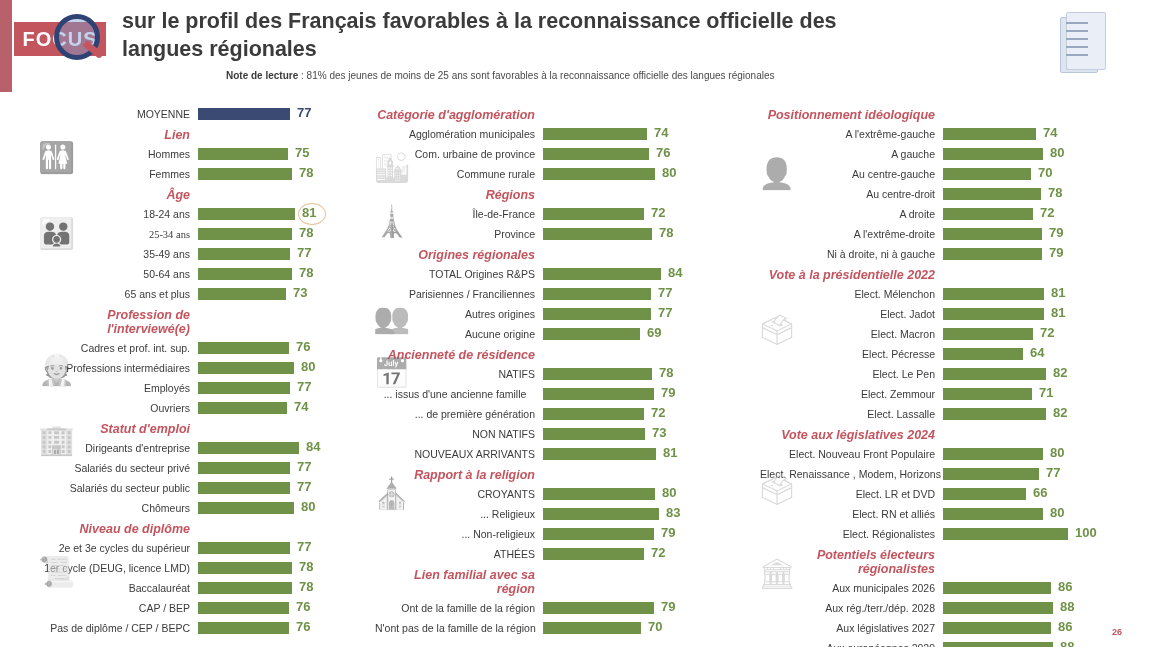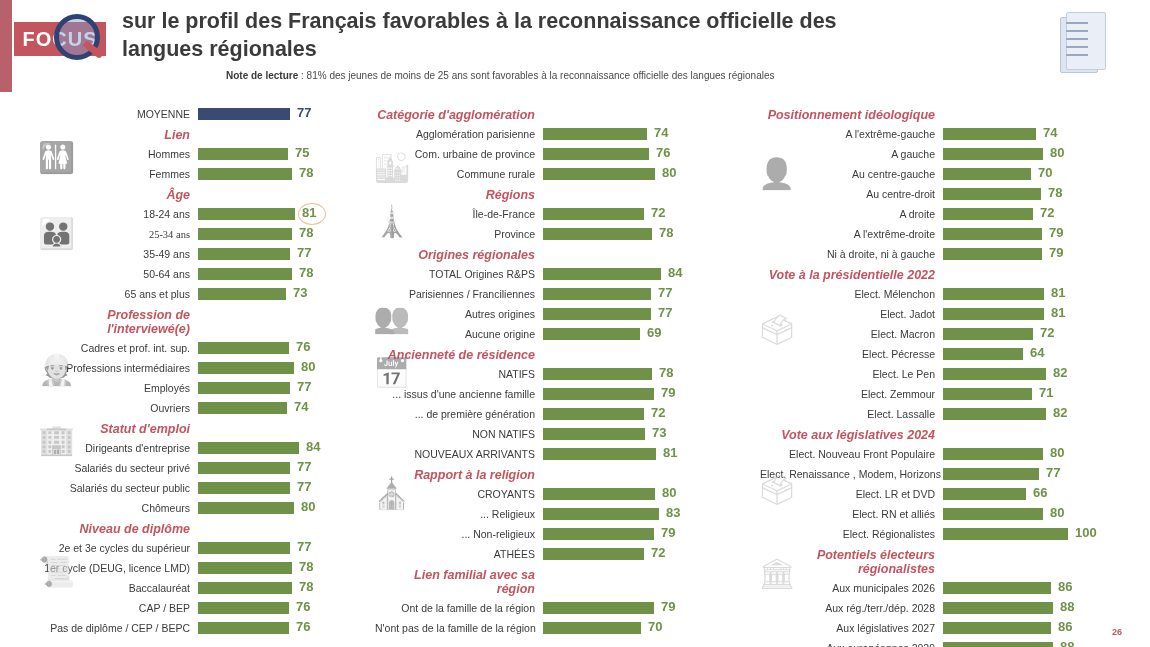--- a/index.html
+++ b/index.html
@@ -271,21 +271,21 @@
     <div class="icon" style="position: absolute; left: -2px; top: 36px; font-size: 30px; color: rgb(185, 188, 192); filter: grayscale(1) opacity(0.55);">🚻</div>
     <div class="icon" style="position: absolute; left: -2px; top: 112px; font-size: 30px; color: rgb(185, 188, 192); filter: grayscale(1) opacity(0.55);">👪</div>
     <div class="icon" style="position: absolute; left: -2px; top: 248px; font-size: 30px; color: rgb(185, 188, 192); filter: grayscale(1) opacity(0.55);">👷</div>
     <div class="icon" style="position: absolute; left: -2px; top: 318px; font-size: 30px; color: rgb(185, 188, 192); filter: grayscale(1) opacity(0.55);">🏢</div>
     <div class="icon" style="position: absolute; left: -2px; top: 450px; font-size: 30px; color: rgb(185, 188, 192); filter: grayscale(1) opacity(0.55);">📜</div>
   </div>
 <div class="col" id="col2">
     <div class="group">
       <div class="grp-title" style="width: 160px;">Catégorie d'agglomération</div>
       <div class="row">
-        <div class="lbl" style="width: 160px;">Agglomération parisienne</div>
+        <div class="lbl" style="width: 160px;">Agglomération municipales</div>
         <div class="bar-wrap">
           <div class="bar" style="width: 104px;"></div>
           <div class="val" style="left: 111px;">74</div>
         </div>
       </div>
       <div class="row">
         <div class="lbl" style="width: 160px;">Com. urbaine de province</div>
         <div class="bar-wrap">
           <div class="bar" style="width: 106px;"></div>
           <div class="val" style="left: 113px;">76</div>
@@ -350,21 +350,21 @@
     <div class="group">
       <div class="grp-title" style="width: 160px;">Ancienneté de résidence</div>
       <div class="row">
         <div class="lbl" style="width: 160px;">NATIFS</div>
         <div class="bar-wrap">
           <div class="bar" style="width: 109px;"></div>
           <div class="val" style="left: 116px;">78</div>
         </div>
       </div>
       <div class="row">
-        <div class="lbl" style="width: 160px;">... issus d'une ancienne famille</div>
+        <div class="lbl" style="width: 160px; text-align: center;">... issus d'une ancienne famille</div>
         <div class="bar-wrap">
           <div class="bar" style="width: 111px;"></div>
           <div class="val" style="left: 118px;">79</div>
         </div>
       </div>
       <div class="row">
         <div class="lbl" style="width: 160px;">... de première génération</div>
         <div class="bar-wrap">
           <div class="bar" style="width: 101px;"></div>
           <div class="val" style="left: 108px;">72</div>

